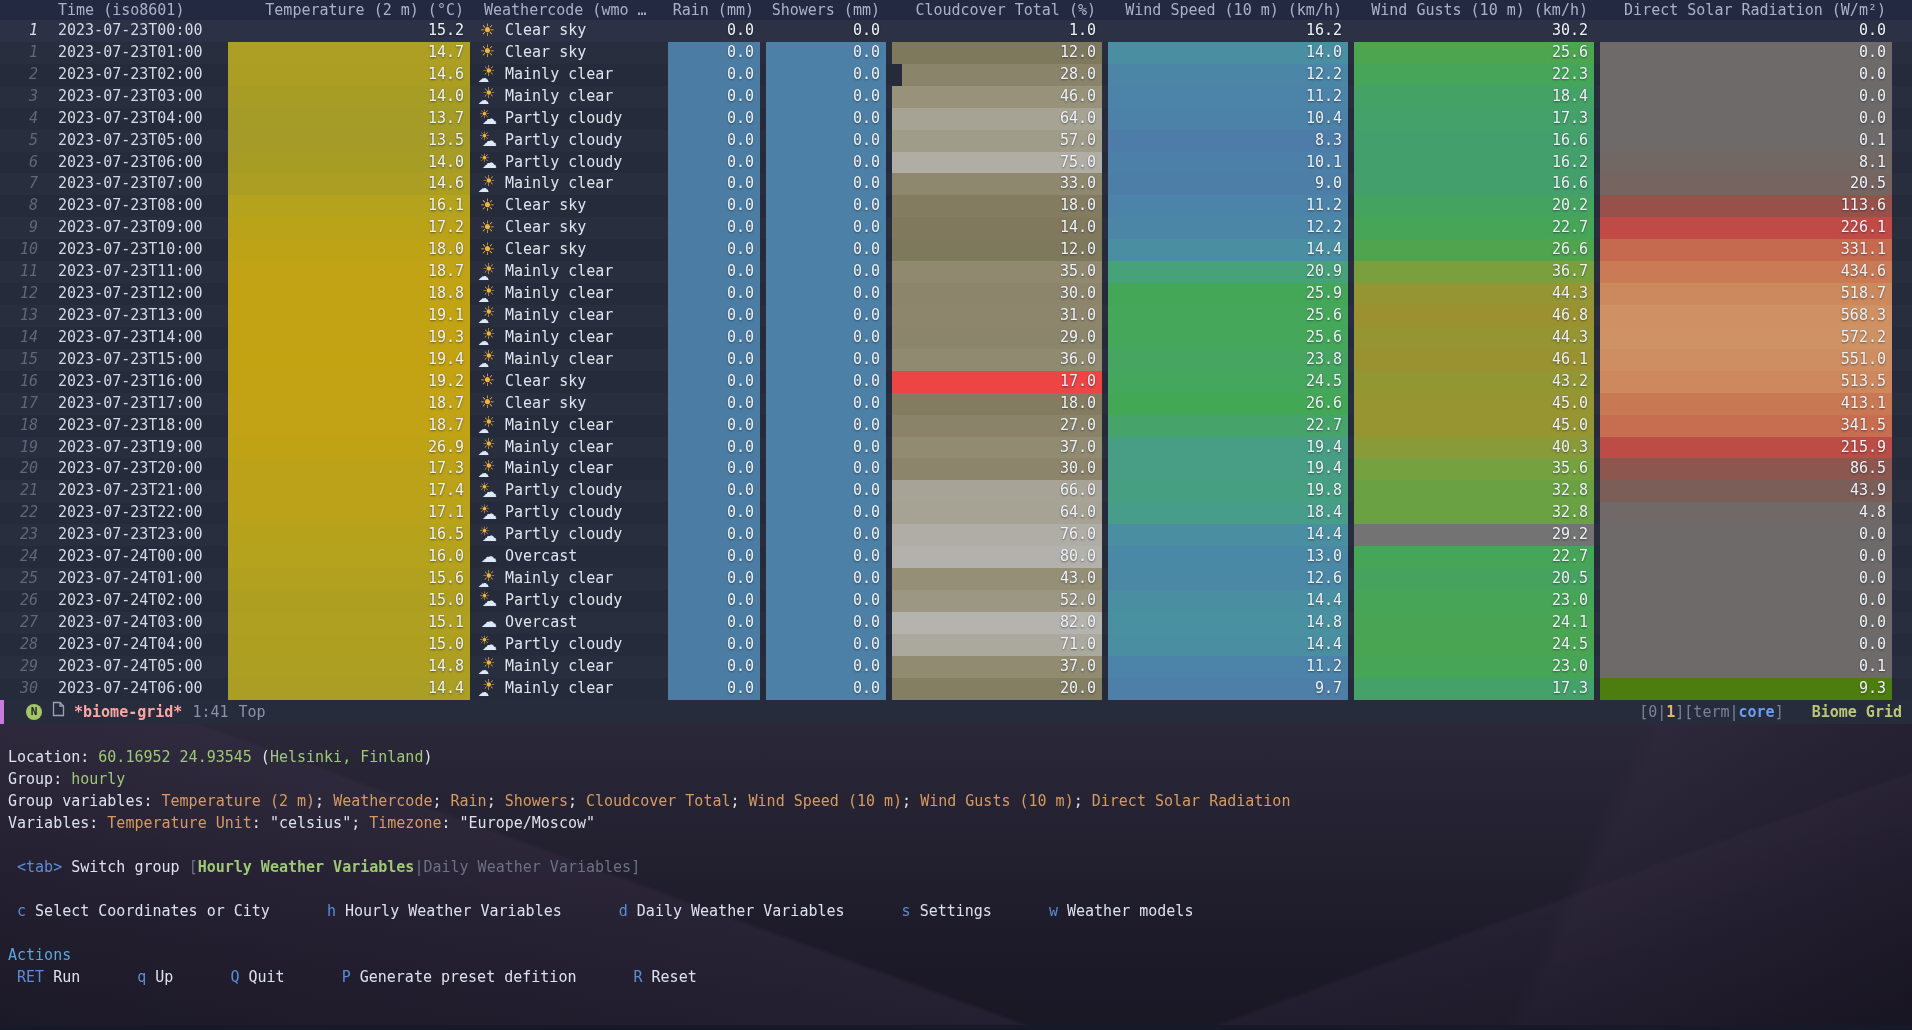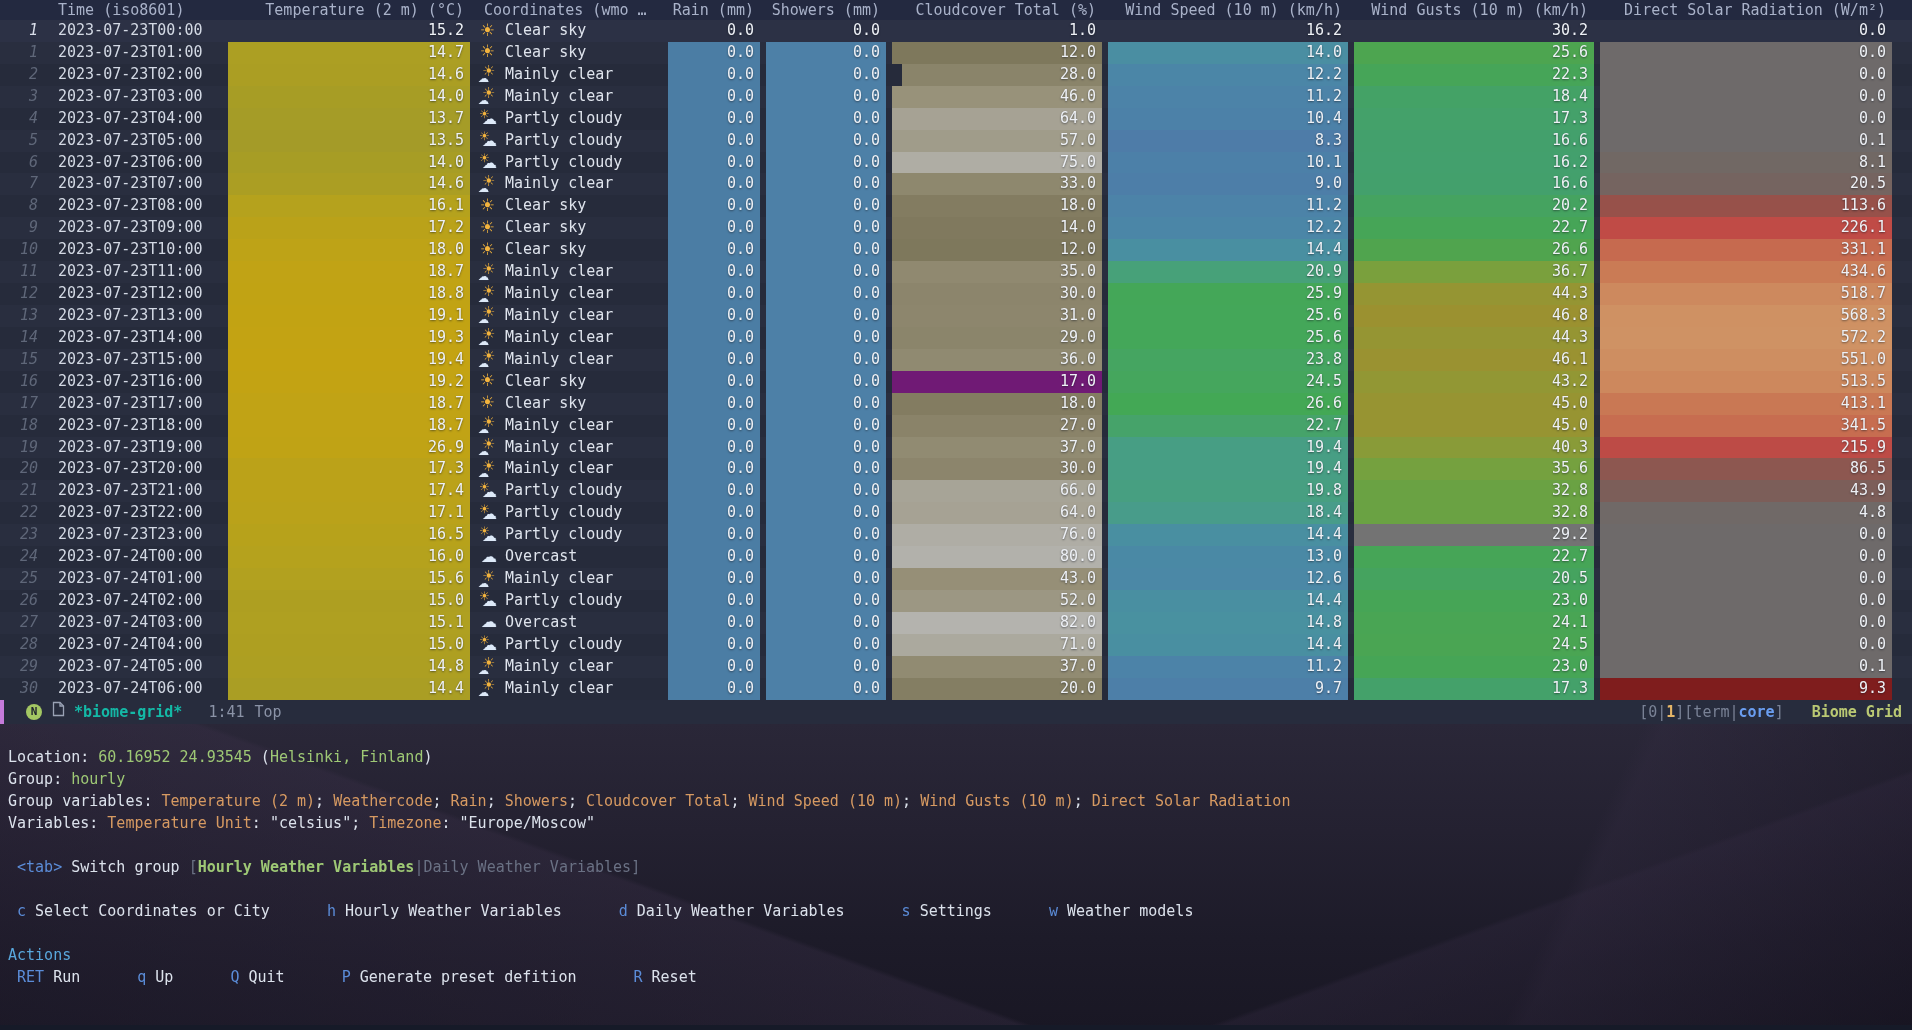--- a/index.html
+++ b/index.html
@@ -34,21 +34,21 @@
   .ic-partly .s{font-size:12px;left:1px;top:0;}
   .ic-partly .c{font-size:15px;left:4px;top:4px;}
   .ic-overcast .c{font-size:16px;left:3px;top:2px;}
   
   .modeline{position:absolute;left:0;top:700px;width:1912px;height:24px;line-height:24px;
     background:#272c3d;display:flex;align-items:center;white-space:nowrap;}
   .state-bar{width:4px;height:24px;background:#c57bdb;flex:0 0 auto;}
   .evil-badge{width:16px;height:16px;border-radius:50%;background:#a3c763;color:#20252f;
     font-weight:bold;font-size:11px;text-align:center;line-height:16px;margin:0 10px 0 22px;flex:0 0 auto;}
   .file-icon{margin-right:9px;flex:0 0 auto;display:inline-block;}
-  .ml-buffer{font-weight:bold;color:#14b8a6;margin-right:26px;}
+  .ml-buffer{font-weight:bold;color:#fca5a5;margin-right:10px;}
   .ml-pos{color:#8b93a7;margin-right:10px;}
   .ml-scroll{color:#8b93a7;}
   .ml-right{margin-left:auto;padding-right:10px;}
   .ml-dim{color:#7a8296;}
   .ml-winum{color:#e5b567;font-weight:bold;}
   .ml-core{color:#6a9df0;font-weight:bold;}
   .ml-mode{color:#bac873;font-weight:bold;margin-left:28px;}
   
   .panel{position:absolute;left:0;top:724px;width:1912px;height:306px;overflow:hidden;
     background:linear-gradient(180deg,#2a2738 0%,#242131 35%,#1d1b29 70%,#191724 100%);}
@@ -73,21 +73,21 @@
 </head>
 <body>
 
 <div class="frame">
 
   <div class="table-window">
     <div class="trow thead" id="thead">
         <div class="cell"></div>
         <div class="cell hdr-left">Time (iso8601)</div>
         <div class="cell hdr-right">Temperature (2 m) (°C)</div>
-        <div class="cell hdr-left">Coordinates (wmo …</div>
+        <div class="cell hdr-left">Weathercode (wmo …</div>
         <div class="cell hdr-right">Rain (mm)</div>
         <div class="cell hdr-right">Showers (mm)</div>
         <div class="cell hdr-right">Cloudcover Total (%)</div>
         <div class="cell hdr-right">Wind Speed (10 m) (km/h)</div>
         <div class="cell hdr-right">Wind Gusts (10 m) (km/h)</div>
         <div class="cell hdr-right">Direct Solar Radiation (W/m²)</div>
       </div>
     <div class="tbody" id="tbody">
         <div class="trow current">
           <div class="cell c-num">1</div>
@@ -281,21 +281,21 @@
           <div class="cell c-right" style="background: rgb(154, 146, 49);">46.1</div>
           <div class="cell c-right" style="background: rgb(206, 142, 97);">551.0</div>
         </div>
         <div class="trow">
           <div class="cell c-num">16</div>
           <div class="cell c-time">2023-07-23T16:00</div>
           <div class="cell c-right" style="background: rgb(195, 163, 19);">19.2</div>
           <div class="cell c-wx"><span class="wx-icon ic-clear"><span class="s">☀</span></span><span>Clear sky</span></div>
           <div class="cell c-right" style="background: rgb(75, 125, 164);">0.0</div>
           <div class="cell c-right" style="background: rgb(77, 128, 167);">0.0</div>
-          <div class="cell c-right" style="background: #701a75;">17.0</div>
+          <div class="cell c-right" style="background: #ef4444;">17.0</div>
           <div class="cell c-right" style="background: rgb(69, 166, 93);">24.5</div>
           <div class="cell c-right" style="background: rgb(146, 151, 52);">43.2</div>
           <div class="cell c-right" style="background: rgb(205, 136, 93);">513.5</div>
         </div>
         <div class="trow">
           <div class="cell c-num">17</div>
           <div class="cell c-time">2023-07-23T17:00</div>
           <div class="cell c-right" style="background: rgb(193, 163, 21);">18.7</div>
           <div class="cell c-wx"><span class="wx-icon ic-clear"><span class="s">☀</span></span><span>Clear sky</span></div>
           <div class="cell c-right" style="background: rgb(75, 125, 164);">0.0</div>
@@ -452,21 +452,21 @@
         <div class="trow">
           <div class="cell c-num">30</div>
           <div class="cell c-time">2023-07-24T06:00</div>
           <div class="cell c-right" style="background: rgb(170, 158, 36);">14.4</div>
           <div class="cell c-wx"><span class="wx-icon ic-mainly"><span class="s">☀</span><span class="c">☁</span></span><span>Mainly clear</span></div>
           <div class="cell c-right" style="background: rgb(75, 125, 164);">0.0</div>
           <div class="cell c-right" style="background: rgb(77, 128, 167);">0.0</div>
           <div class="cell c-right" style="background: rgb(132, 126, 99);">20.0</div>
           <div class="cell c-right" style="background: rgb(77, 127, 168);">9.7</div>
           <div class="cell c-right" style="background: rgb(68, 161, 106);">17.3</div>
-          <div class="cell c-right" style="background: #7f1d1d;">9.3</div>
+          <div class="cell c-right" style="background: #4d7c0f;">9.3</div>
         </div>
       </div>
   </div>
 
   <div class="modeline">
     <span class="state-bar"></span>
     <span class="evil-badge">N</span>
     <span class="file-icon">
       <svg width="13" height="16" viewBox="0 0 13 16">
           <path d="M1.5 1.5 H8 L11.5 5 V14.5 H1.5 Z" fill="none" stroke="#9aa2b5" stroke-width="1.3"></path>

